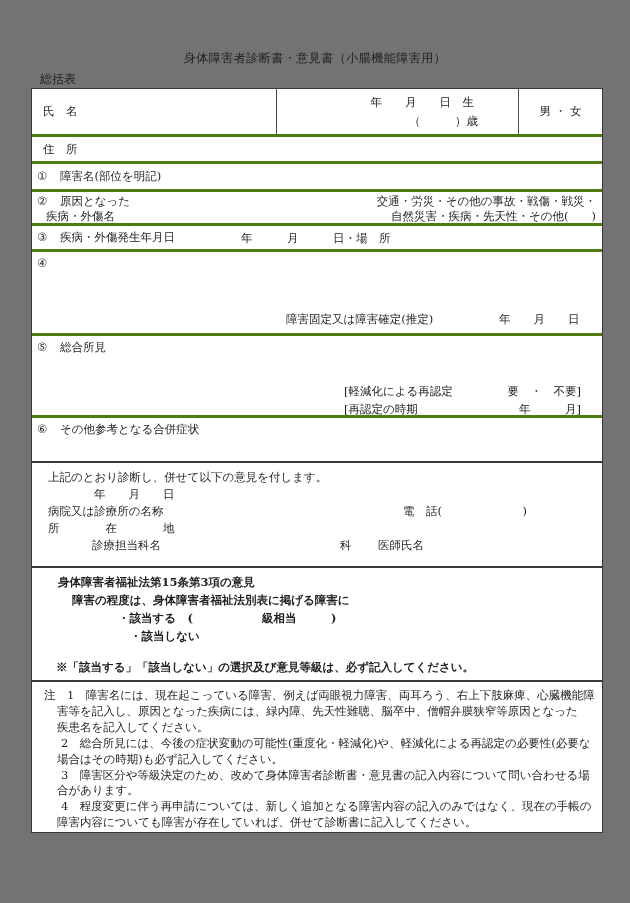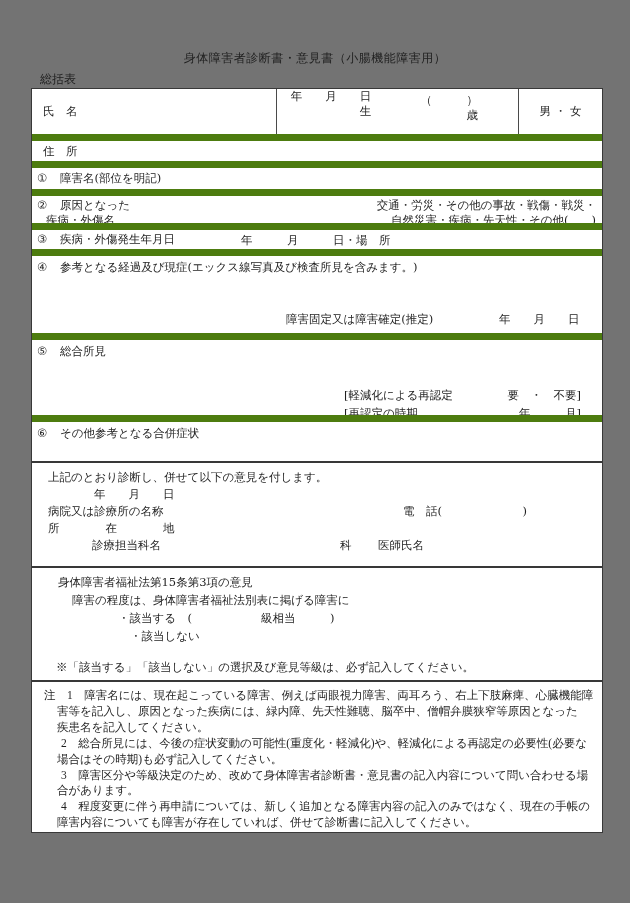--- a/index.html
+++ b/index.html
@@ -5,40 +5,40 @@
   html,body { margin:0; padding:0; background:#e8e8e8; }
   .page {
     position:relative; width:630px; height:903px; margin:0 auto;
     background:#737373; overflow:hidden;
     font-family:"DejaVu Serif","Liberation Serif",serif;
     color:#1f1f1f; font-size:11.5px;
   }
   .title { position:absolute; top:50px; left:0; width:100%; text-align:center; font-size:12px; letter-spacing:.5px; }
   .table-label { position:absolute; top:71px; left:40px; font-size:12px; }
   .form-table { position:absolute; top:88px; left:31px; width:570px; border:1.5px solid #383838; box-sizing:content-box; background:#fff; }
-  .row { position:relative; border-top:7px solid #4d7c0f; box-sizing:border-box; line-height:15px; }
+  .row { position:relative; border-top:3px solid #4d7c0f; box-sizing:border-box; line-height:15px; }
   .row:first-child { border-top:none; }
   .thickt { border-top:2px solid #383838; }
 
   
   .row-name { height:45px; display:flex; }
   .row-addr { height:27px; }
   .row-1 { height:28px; }
   .row-2 { height:34px; }
   .row-3 { height:26px; }
   .row-4 { height:84px; }
   .row-5 { height:82px; }
   .row-6 { height:46px; }
   .block-doctor { height:105px; }
-  .block-opinion { height:114px; }
-  .block-notes { height:152px; padding-top:6px; line-height:15.9px;font-family:Liberation Serif, serif; }
+  .block-opinion { height:114px;font-weight:bold; }
+  .block-notes { height:152px; padding-top:6px; line-height:15.9px; }
 
   .cell { box-sizing:border-box; }
   .cell-name { width:245px; border-right:1px solid #4a4a4a; display:flex; align-items:center; padding-left:11px; }
-  .cell-birth { width:242px; border-right:1px solid #4a4a4a; display:flex; flex-direction:row; justify-content:center; }
+  .cell-birth { width:242px; border-right:1px solid #4a4a4a; display:flex; flex-direction:column; justify-content:center; }
   .birth-l1 { text-align:right; padding-right:44px; }
   .birth-l2 { text-align:right; padding-right:40px; margin-top:4px; }
   .cell-sex { flex:1; display:flex; align-items:center; justify-content:center; }
 
   .row-flex { display:flex; align-items:center; height:100%; padding-left:5px; }
   .row-top { display:flex; align-items:flex-start; padding:4px 0 0 5px; }
   .rnum { display:inline-block; width:13px; margin-right:10px; flex:0 0 13px; }
   .pad-lbl { padding-left:11px; display:flex; align-items:center; height:100%; }
 
   .r2-left { padding:2px 0 0 5px; }
@@ -128,21 +128,20 @@
       <div class="row-flex">
         <span class="rnum">③</span>
         <span>疾病・外傷発生年月日</span>
       </div>
       <span class="r3-date" style="white-space:pre">年　　　月　　　日・場　所</span>
     </div>
 
     <div class="row row-4">
       <div class="row-top">
         <span class="rnum">④</span>
-        <span>参考となる経過及び現症(エックス線写真及び検査所見を含みます。)</span>
       </div>
       <span class="abs r4-fix">障害固定又は障害確定(推定)</span>
       <span class="abs r4-date">年　　月　　日</span>
     </div>
 
     <div class="row row-5">
       <div class="row-top">
         <span class="rnum">⑤</span>
         <span>総合所見</span>
       </div>

